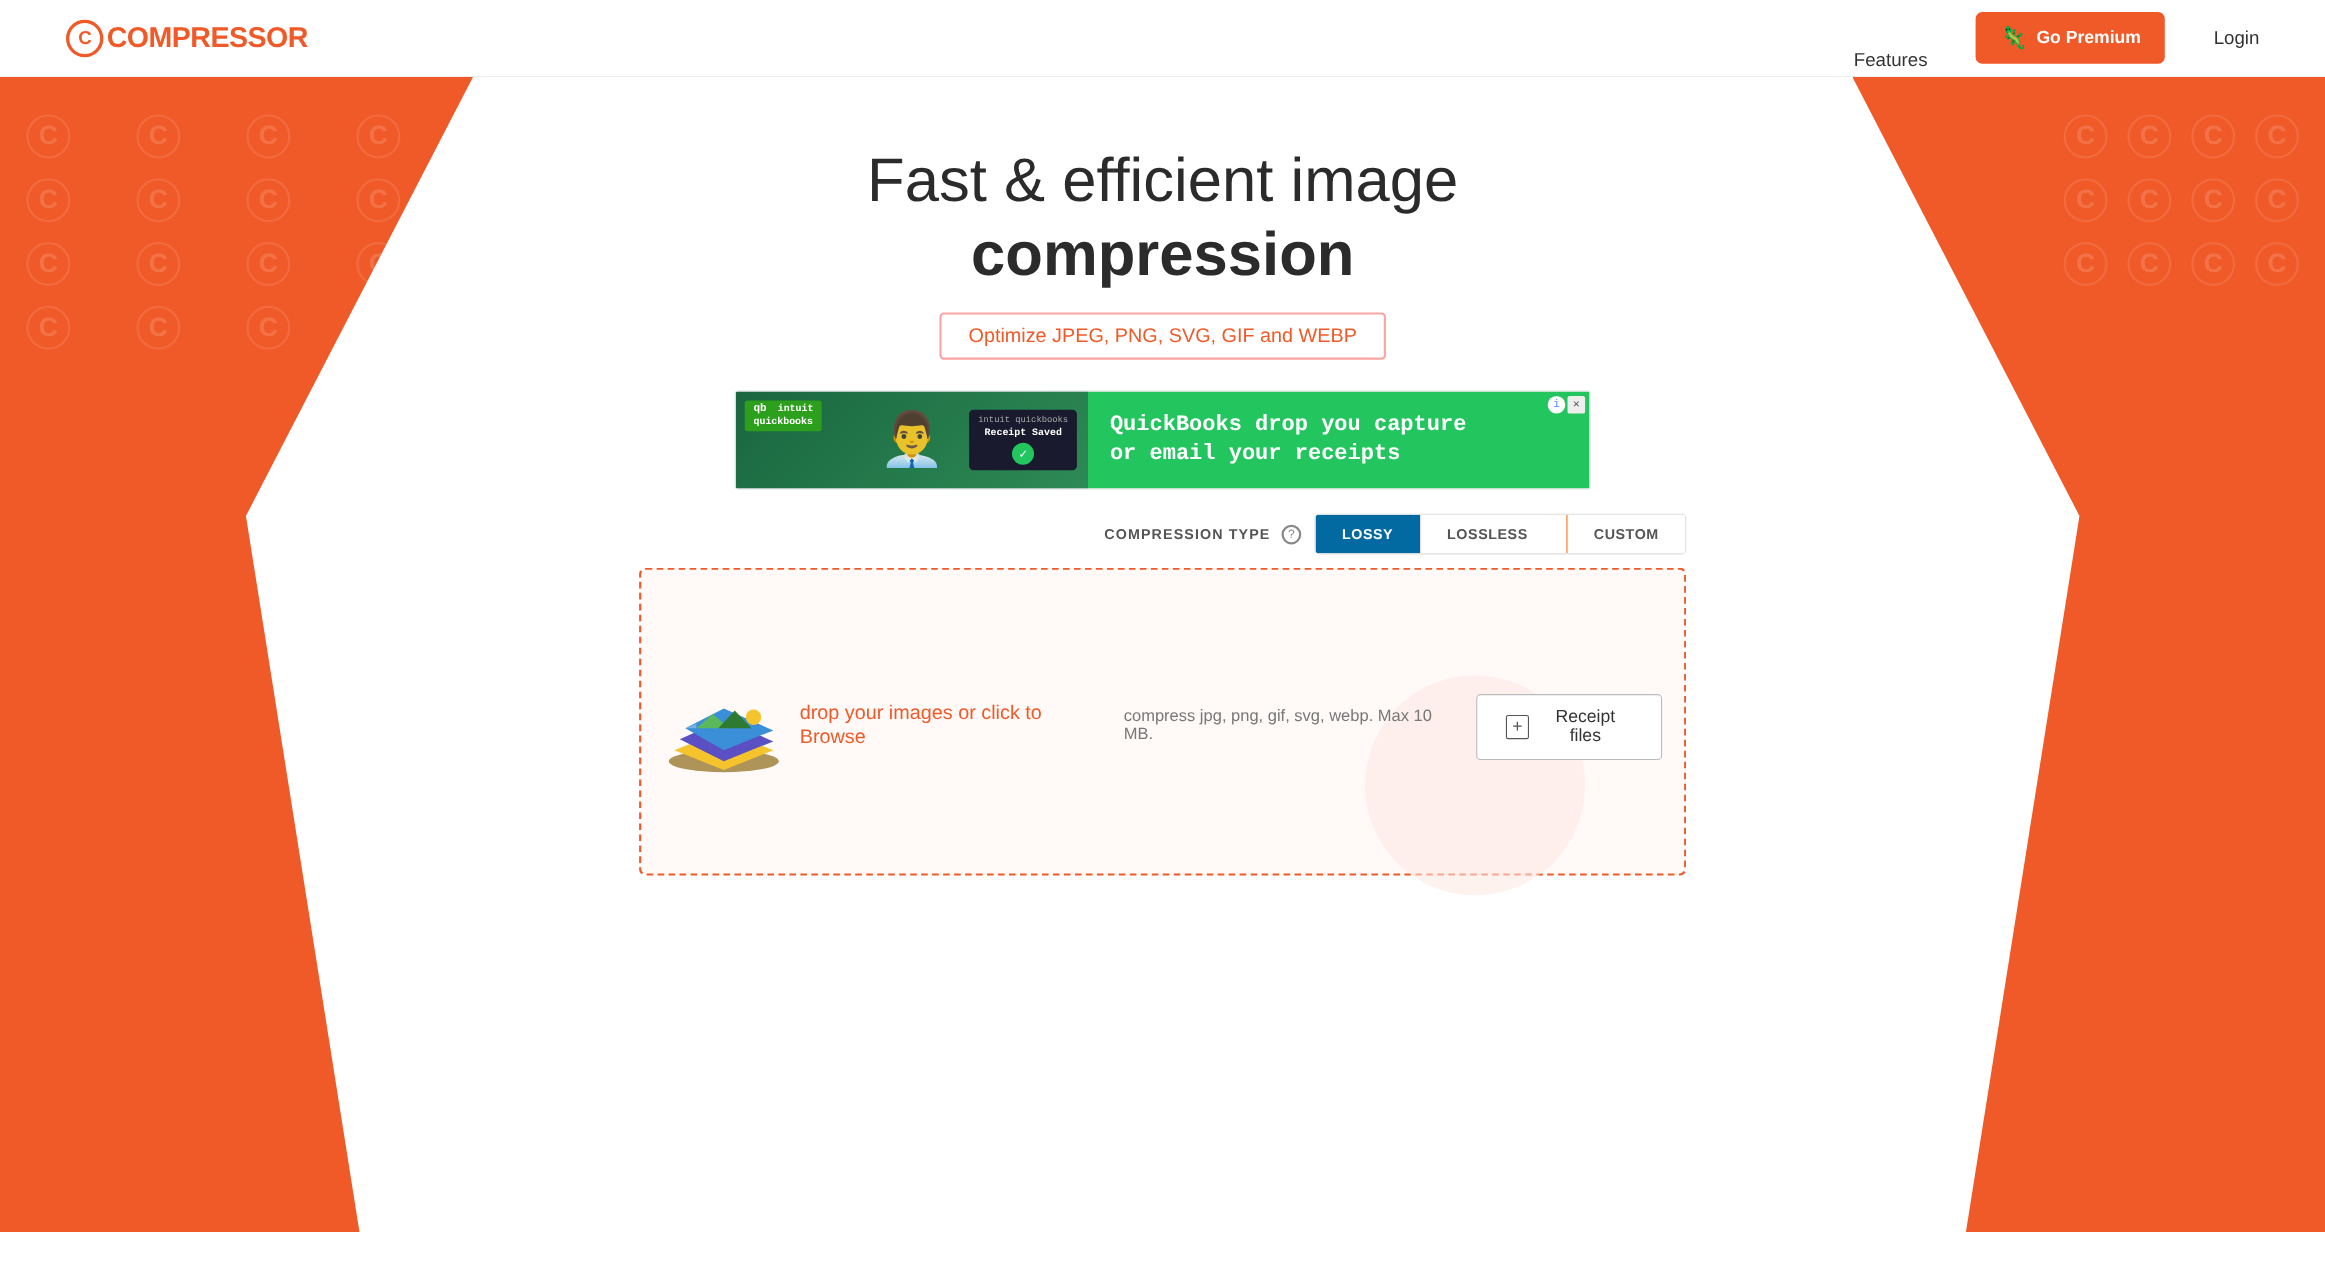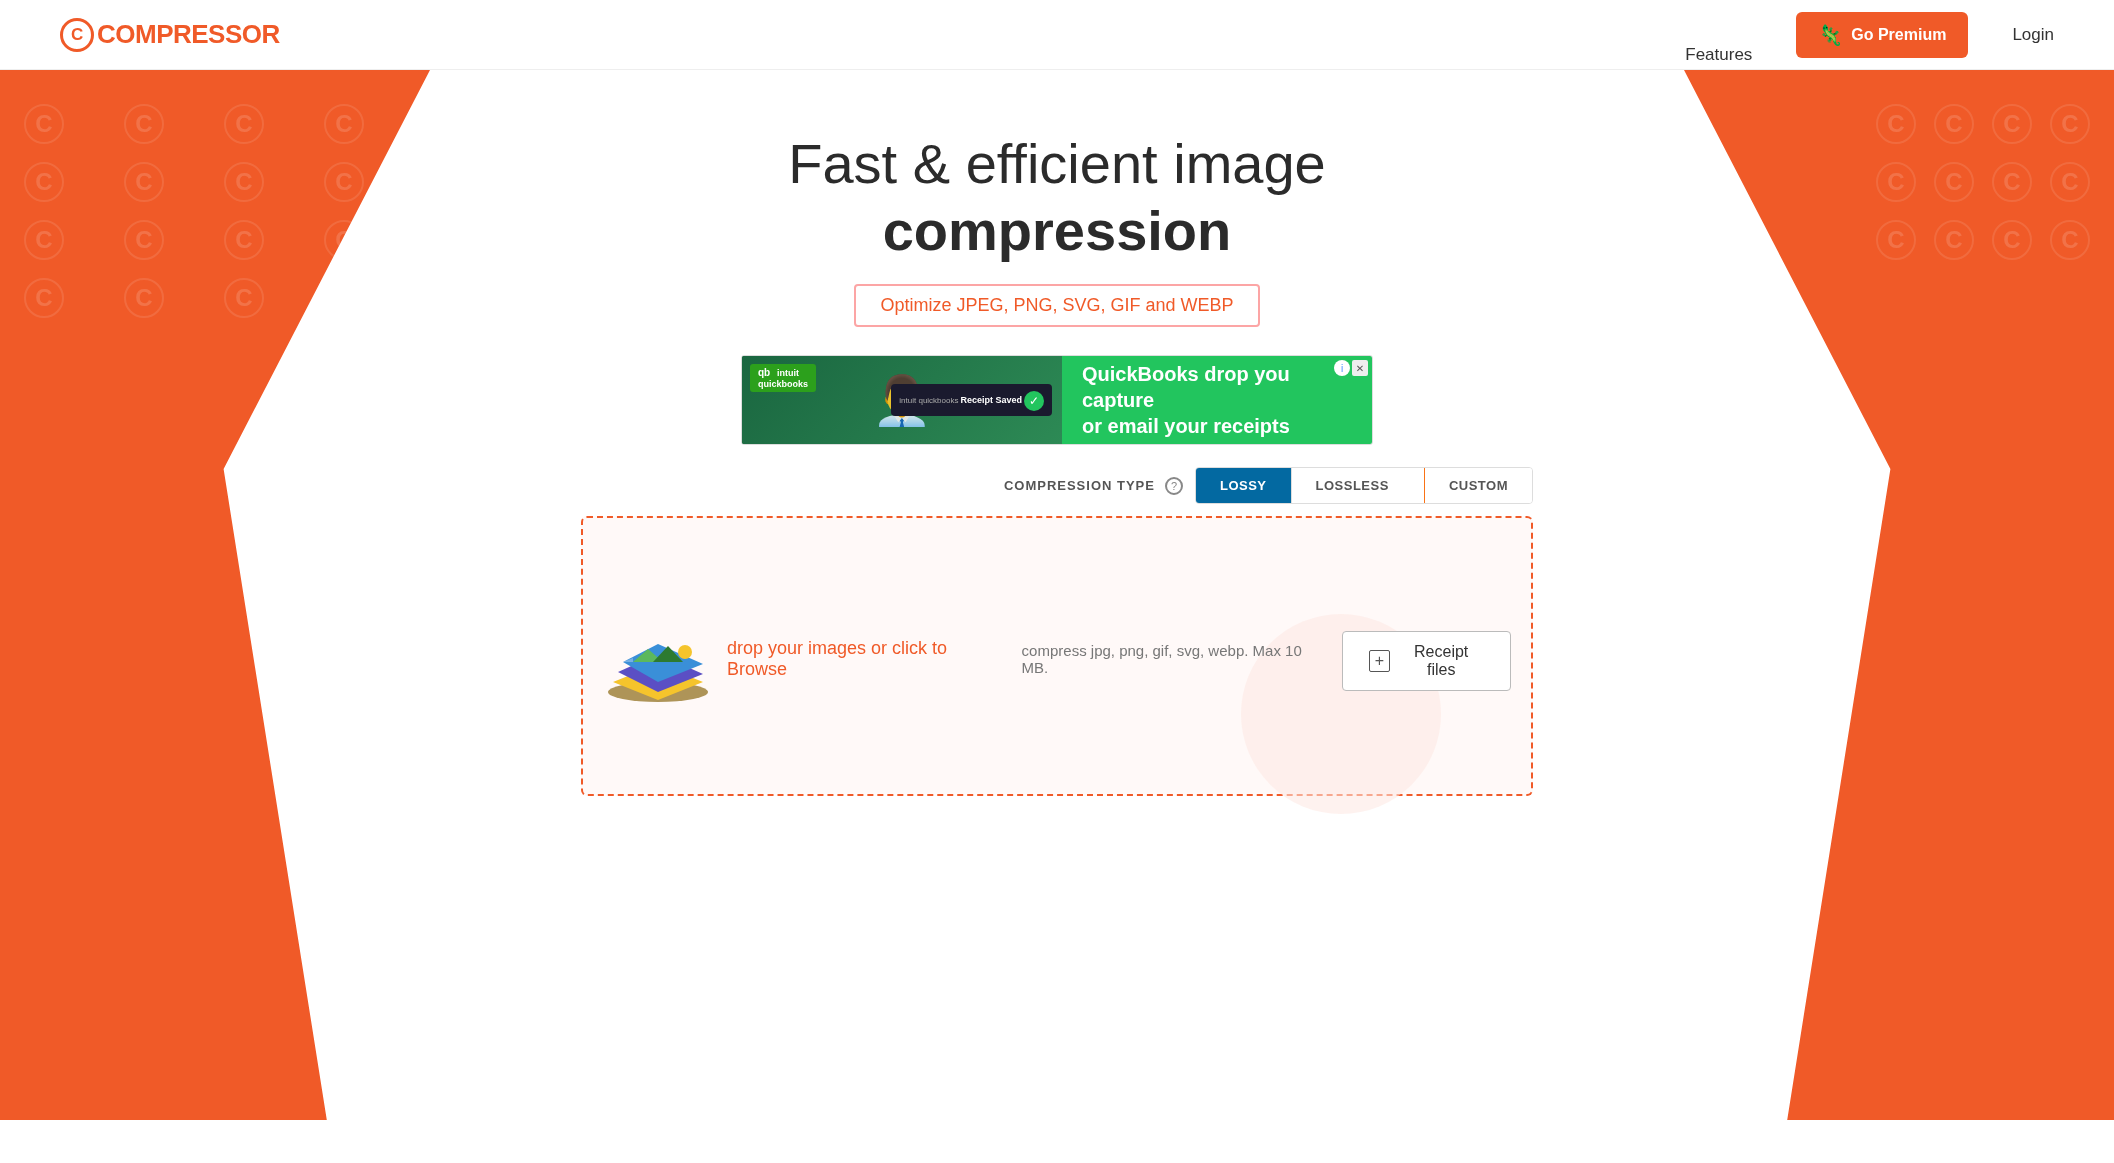--- a/index.html
+++ b/index.html
@@ -85,35 +85,35 @@
   <div style="position:relative;z-index:5;text-align:center;padding:60px 20px 0;">
     <h1 style="font-size:56px;font-weight:400;color:#2b2b2b;line-height:1.2;">
       <span>Fast &amp; efficient image</span><br>
       <strong>compression</strong>
     </h1>
     <div style="display:inline-block;margin-top:20px;border:2px solid #fca5a5;border-radius:4px;padding:9px 24px;">
       <span style="font-size:18px;color:#f05a28;font-weight:500;">Optimize JPEG, PNG, SVG, GIF and WEBP</span>
     </div>
   </div>
 
-  <div style="position:relative;z-index:5;margin:28px auto 0;width:632px;">
+  <div style="position:relative;z-index:5;margin:28px auto 0;width:778px;font-family:Liberation Mono, monospace;">
     <div style="display:flex;height:90px;border-radius:3px;overflow:hidden;border:1px solid #ddd;position:relative;">
 
       <div style="width:320px;background:#1a6640;position:relative;display:flex;align-items:center;overflow:hidden;">
 
         <div style="position:absolute;inset:0;background:linear-gradient(135deg,#1a6640,#2d8a55);"></div>
 
         <div style="position:absolute;left:8px;top:8px;background:#2ca01c;color:#fff;font-size:10px;font-weight:800;padding:3px 8px;border-radius:3px;z-index:3;">
           <span>qb</span>
           <span style="margin-left:4px;font-size:9px;">intuit<br>quickbooks</span>
         </div>
 
         <div style="position:absolute;left:50%;top:50%;transform:translate(-50%,-50%);font-size:48px;z-index:2;opacity:0.9;">👨‍💼</div>
 
-        <div style="position:absolute;right:10px;top:50%;transform:translateY(-50%);background:#1a1a2e;color:#fff;font-size:9px;padding:5px 8px;border-radius:4px;z-index:3;display:flex;flex-direction:row;align-items:center;gap:2px;">
+        <div style="position:absolute;right:10px;top:50%;transform:translateY(-50%);background:#1a1a2e;color:#fff;font-size:9px;padding:5px 8px;border-radius:4px;z-index:3;display:flex;flex-direction:column;align-items:center;gap:2px;">
           <span style="font-size:8px;color:#aaa;">intuit quickbooks</span>
           <span style="font-size:9px;font-weight:600;">Receipt Saved</span>
           <span style="width:20px;height:20px;background:#22c55e;border-radius:50%;display:flex;align-items:center;justify-content:center;font-size:12px;margin-top:2px;">✓</span>
         </div>
       </div>
 
       <div style="flex:1;background:#22c55e;display:flex;align-items:center;padding:0 20px;">
         <div style="font-size:20px;font-weight:700;color:#fff;line-height:1.3;">
           <span>QuickBooks drop you capture</span><br>
           <span>or email your receipts</span>

